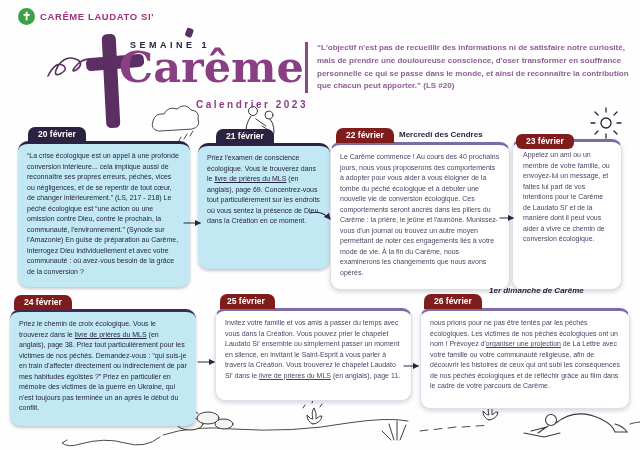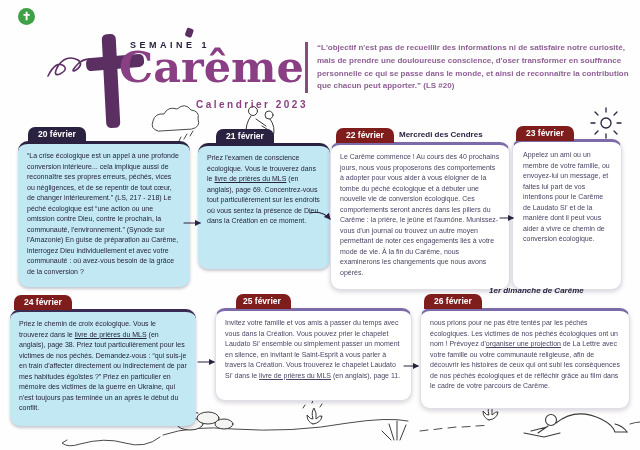--- a/index.html
+++ b/index.html
@@ -103,20 +103,21 @@
       <circle cx="551" cy="420" r="5.5"></circle>
       <path d="M556,423 q20,-16 45,-4 q12,6 14,13 l12,0" fill="none"></path>
       <path d="M615,424 q8,2 12,8" fill="none"></path>
       <path d="M548,426 l-10,7 M547,427 l-16,4" fill="none"></path>
       <path d="M524,433 l20,4 l16,-4" fill="none"></path>
     </g>
   </svg>
 
   <div class="logo">
     <div class="logo-circle">✝</div>
+    <div class="logo-text">CARÊME LAUDATO SI'</div>
   </div>
 
   <div class="week-label">SEMAINE 1</div>
   <div class="main-title">Carême</div>
   <div class="subtitle">Calendrier 2023</div>
 
   <div class="quote">“L'objectif n'est pas de recueillir des informations ni de satisfaire notre curiosité, mais de prendre une douloureuse conscience, d'oser transformer en souffrance personnelle ce qui se passe dans le monde, et ainsi de reconnaître la contribution que chacun peut apporter.” (LS #20)</div>
 
   <div class="tab dark" style="left:28px;top:127px;">20 février</div>
   <div class="card blue" style="left:18px;top:141px;width:172px;height:146px;">
@@ -127,31 +128,31 @@
   <div class="card blue" style="left:198px;top:143px;width:132px;height:126px;">
     <span>Priez l'examen de conscience écologique. Vous le trouverez dans le </span><a class="link">livre de prières du MLS</a><span> (en anglais), page 69. Concentrez-vous tout particulièrement sur les endroits où vous sentez la présence de Dieu dans la Création en ce moment.</span>
   </div>
 
   <div class="tab purple" style="left:336px;top:128px;">22 février</div>
   <div class="card-header" style="left:399px;top:130px;">Mercredi des Cendres</div>
   <div class="card white" style="left:330px;top:142px;width:180px;height:148px;">
     <span>Le Carême commence ! Au cours des 40 prochains jours, nous vous proposerons des comportements à adopter pour vous aider à vous éloigner de la tombe du péché écologique et à débuter une nouvelle vie de conversion écologique. Ces comportements seront ancrés dans les piliers du Carême : la prière, le jeûne et l'aumône. Munissez-vous d'un journal ou trouvez un autre moyen permettant de noter ces engagements liés à votre mode de vie. À la fin du Carême, nous examinerons les changements que nous avons opérés.</span>
   </div>
 
-  <div class="tab purple" style="left:516px;top:126px;">23 février</div>
+  <div class="tab purple" style="left:516px;top:134px;border-radius:6px;">23 février</div>
   <div class="card white" style="left:512px;top:139px;width:110px;height:151px;padding:8px 10px;">
     <span>Appelez un ami ou un membre de votre famille, ou envoyez-lui un message, et faites lui part de vos intentions pour le Carême de Laudato Si' et de la manière dont il peut vous aider à vivre ce chemin de conversion écologique.</span>
   </div>
 
   <div class="tab purple" style="left:14px;top:295px;">24 février</div>
   <div class="card blue" style="left:10px;top:309px;width:186px;height:117px;border-top-color:#3a2b55;">
     <span>Priez le chemin de croix écologique. Vous le trouverez dans le </span><a class="link">livre de prières du MLS</a><span> (en anglais), page 38. Priez tout particulièrement pour les victimes de nos péchés. Demandez-vous : “qui suis-je en train d'affecter directement ou indirectement de par mes habitudes égoïstes ?” Priez en particulier en mémoire des victimes de la guerre en Ukraine, qui n'est toujours pas terminée un an après le début du conflit.</span>
   </div>
 
-  <div class="tab purple" style="left:236px;top:294px;padding-left:7px;">25 février</div>
+  <div class="tab purple" style="left:220px;top:294px;padding-left:7px;">25 février</div>
   <div class="card white" style="left:215px;top:308px;width:197px;height:93px;">
     <span>Invitez votre famille et vos amis à passer du temps avec vous dans la Création. Vous pouvez prier le chapelet Laudato Si' ensemble ou simplement passer un moment en silence, en invitant le Saint-Esprit à vous parler à travers la Création. Vous trouverez le chapelet Laudato Si' dans le </span><a class="link">livre de prières du MLS</a><span> (en anglais), page 11.</span>
   </div>
 
   <div class="tab purple" style="left:424px;top:294px;">26 février</div>
   <div class="card-header" style="left:489px;top:286px;font-style:italic;">1er dimanche de Carême</div>
   <div class="card white" style="left:420px;top:308px;width:210px;height:101px;">
     <span>nous prions pour ne pas être tentés par les péchés écologiques. Les victimes de nos péchés écologiques ont un nom ! Prévoyez d'</span><a class="link">organiser une projection</a><span> de La Lettre avec votre famille ou votre communauté religieuse, afin de découvrir les histoires de ceux qui ont subi les conséquences de nos péchés écologiques et de réfléchir grâce au film dans le cadre de votre parcours de Carême.</span>
   </div>
 

